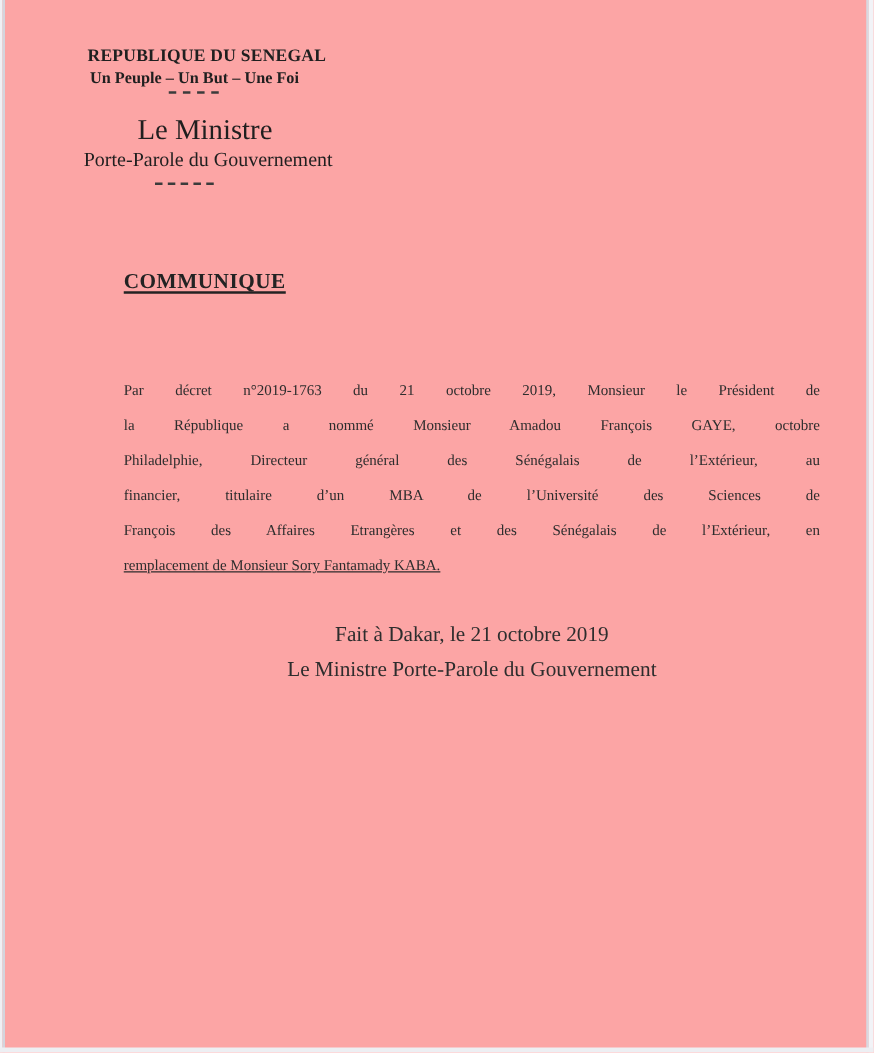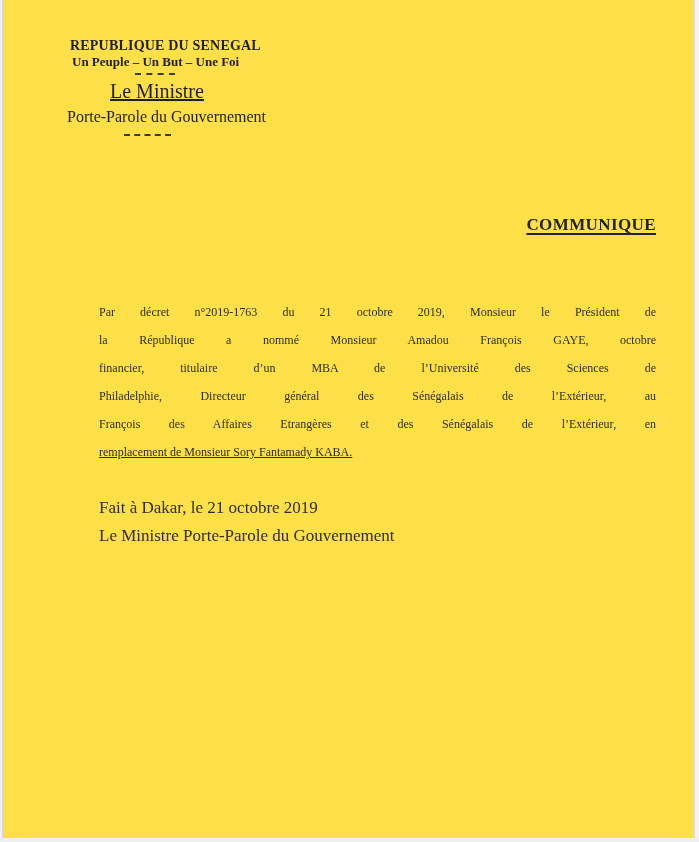--- a/index.html
+++ b/index.html
@@ -4,21 +4,21 @@
 <style>
   html, body {
     margin: 0;
     padding: 0;
     background: #ffffff;
   }
   .page {
     position: relative;
     width: 699px;
     height: 842px;
-    background: #fde047;
+    background: #fca5a5;
     overflow: hidden;
     font-family: "Liberation Serif", "DejaVu Serif", serif;
     color: #2b2b2b;
   }
   
   .edge {
     position: absolute;
     top: 0;
     bottom: 0;
   }
@@ -57,40 +57,39 @@
   }
   .dash-rule {
     border: 0;
     border-top: 2px dashed #3b3b3b;
     height: 0;
   }
   .dash-1 { width: 40px; margin: 4px 0 3px 68px; }
   .dash-2 { width: 47px; margin: 4px 0 0 57px; }
   .minister-1 {
     margin-left: 43px;
-    margin-top: 4px;
-    font-size: 20px;
+    margin-top: 16px;
+    font-size: 23px;
     line-height: 25px;
     white-space: nowrap;
-    text-decoration: underline;
   }
   .minister-2 {
     margin-left: 0;
     font-size: 16px;
     line-height: 26px;
     white-space: nowrap;
   }
 
   
   .doc-title {
     position: absolute;
     left: 99px;
     width: 557px;
     top: 215px;
-    text-align: right;
+    text-align: left;
     font-size: 17px;
     font-weight: bold;
     letter-spacing: 0.4px;
     text-decoration: underline;
     text-underline-offset: 3px;
     text-decoration-thickness: 1.5px;
     color: #232323;
   }
 
   
@@ -113,21 +112,21 @@
   }
 
   
   .signature {
     position: absolute;
     left: 99px;
     width: 557px;
     top: 494px;
     font-size: 17px;
     line-height: 28px;
-    text-align: left;
+    text-align: center;
     color: #2d2d2d;
   }
 </style>
 </head>
 <body>
 
 <div class="page">
 
   <div class="edge edge-left-outer"></div>
   <div class="edge edge-left"></div>
@@ -142,22 +141,22 @@
     <div class="minister-1">Le Ministre</div>
     <div class="minister-2">Porte-Parole du Gouvernement</div>
     <div class="dash-rule dash-2"></div>
   </div>
 
   <div class="doc-title">COMMUNIQUE</div>
 
   <div class="doc-body">
     <div class="body-line">Par décret n°2019-1763 du 21 octobre 2019, Monsieur le Président de</div>
     <div class="body-line">la République a nommé Monsieur Amadou François GAYE, octobre</div>
+    <div class="body-line">Philadelphie, Directeur général des Sénégalais de l’Extérieur, au</div>
     <div class="body-line">financier, titulaire d’un MBA de l’Université des Sciences de</div>
-    <div class="body-line">Philadelphie, Directeur général des Sénégalais de l’Extérieur, au</div>
     <div class="body-line">François des Affaires Etrangères et des Sénégalais de l’Extérieur, en</div>
     <div class="body-line final">remplacement de Monsieur Sory Fantamady KABA.</div>
   </div>
 
   <div class="signature">
     <div>Fait à Dakar, le 21 octobre 2019</div>
     <div>Le Ministre Porte-Parole du Gouvernement</div>
   </div>
 
 </div>

